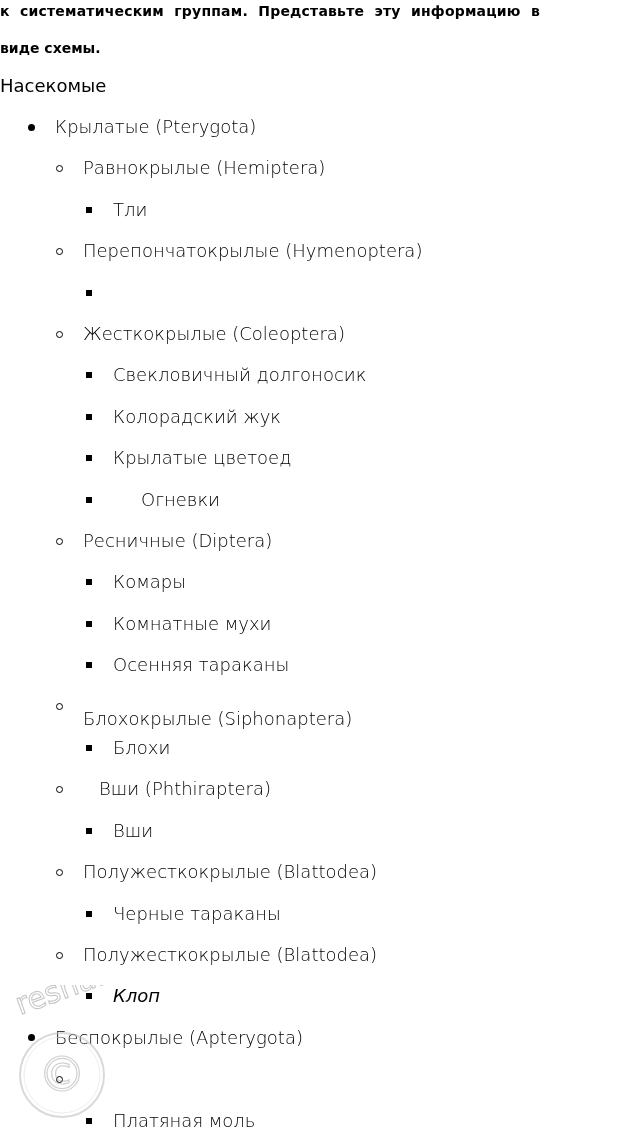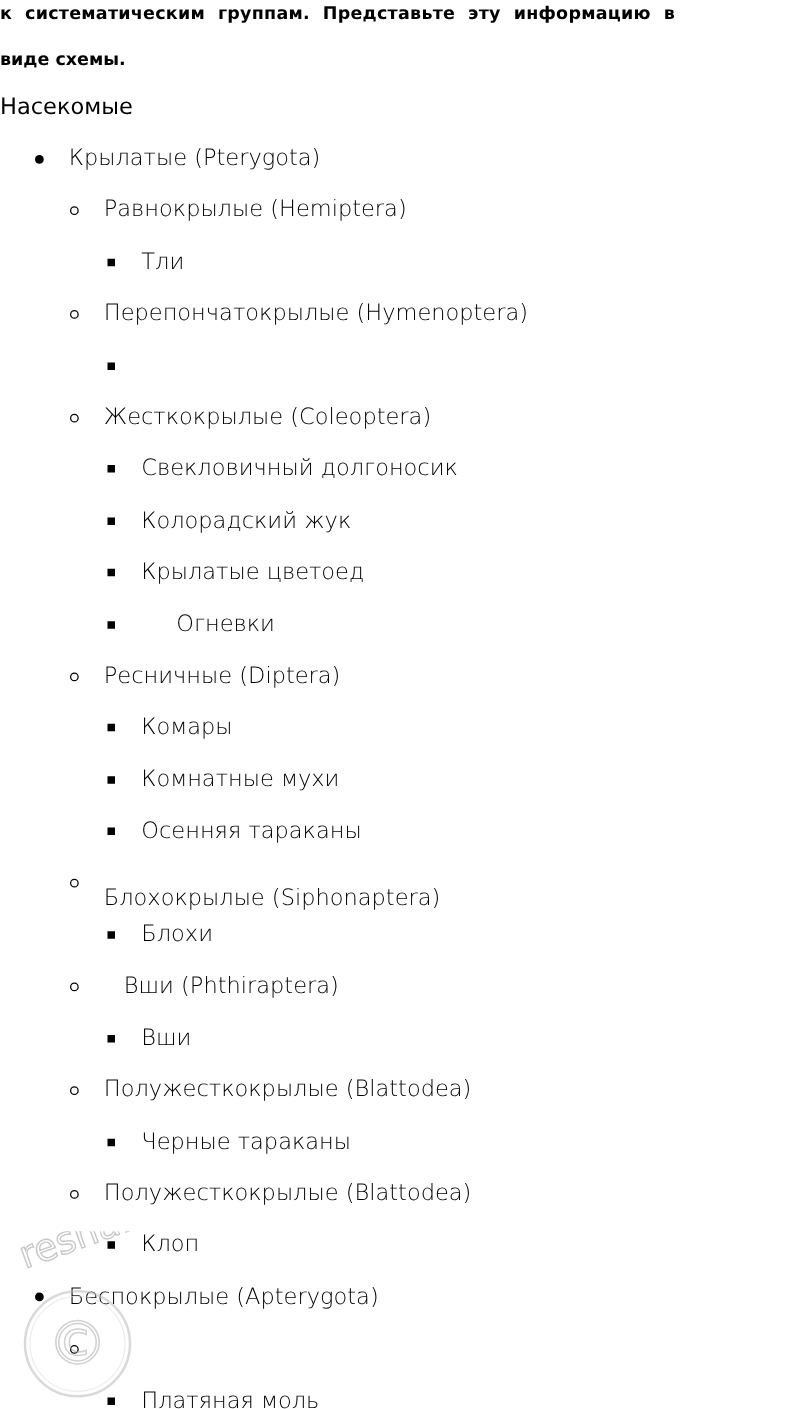--- a/index.html
+++ b/index.html
@@ -107,21 +107,21 @@
     <div class="row" style="top: 901.6px; left: 0px; width: 644px;">
       <span class="marker square" style="left: 86px; top: 9px;"></span>
       <span class="txt" style="position: absolute; left: 113px; top: 0px;">Черные тараканы</span>
     </div>
     <div class="row" style="top: 943px; left: 0px; width: 644px;">
       <span class="marker circle" style="left: 56px; top: 8.5px;"></span>
       <span class="txt" style="position: absolute; left: 83px; top: 0px;">Полужесткокрылые (Blattodea)</span>
     </div>
     <div class="row" style="top: 984.4px; left: 0px; width: 644px;">
       <span class="marker square" style="left: 86px; top: 9px;"></span>
-      <span class="txt" style="position: absolute; left: 113px; top: 0px;">Клоп</span>
+      <span class="txt" style="position: absolute; left: 113px; top: 0px; font-style: italic;">Клоп</span>
     </div>
     <div class="row" style="top: 1025.8px; left: 0px; width: 644px;">
       <span class="marker disc" style="left: 28px; top: 8.5px;"></span>
       <span class="txt" style="position: absolute; left: 55px; top: 0px;">Беспокрылые (Apterygota)</span>
     </div>
     <div class="row" style="top: 1067.2px; left: 0px; width: 644px;">
       <span class="marker circle" style="left: 56px; top: 8.5px;"></span>
     </div>
     <div class="row" style="top: 1108.6px; left: 0px; width: 644px;">
       <span class="marker square" style="left: 86px; top: 9px;"></span>

